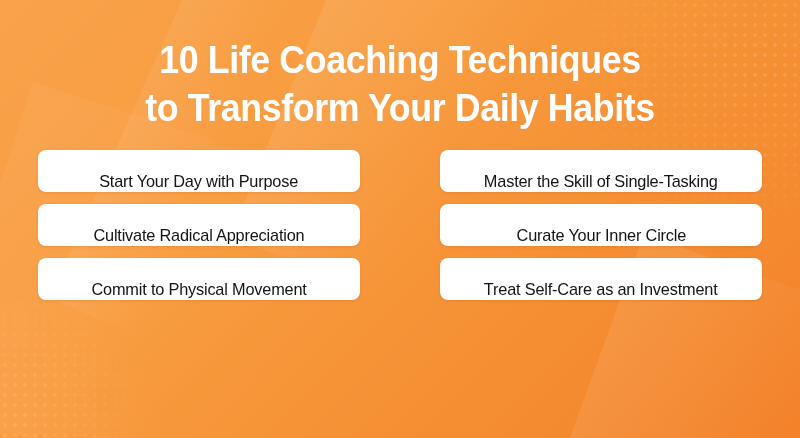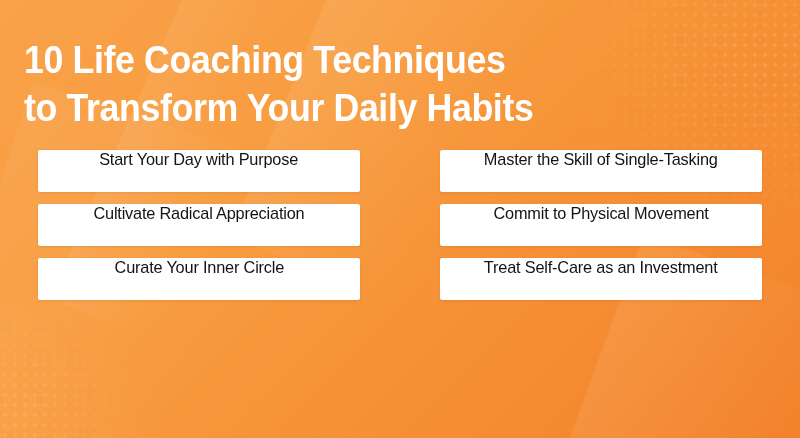--- a/index.html
+++ b/index.html
@@ -73,21 +73,21 @@
     background: linear-gradient(115deg, rgba(255,255,255,0.05), rgba(255,255,255,0) 65%);
     transform: rotate(18deg);
   }
 
   
   .title-wrap {
     position: absolute;
     top: 36px;
     left: 0;
     width: 800px;
-    text-align: left;
+    text-align: center;
     z-index: 3;
   }
   .title-line {
     color: #FFFFFF;
     font-family: "Liberation Sans", sans-serif;
     font-weight: 700;
     font-size: 38px;
     line-height: 48px;
     letter-spacing: -0.4px;
     white-space: nowrap;
@@ -103,23 +103,23 @@
     width: 724px;
     display: grid;
     grid-template-columns: 322px 322px;
     column-gap: 80px;
     row-gap: 12px;
     z-index: 3;
   }
   .card {
     height: 42px;
     background: #FFFFFF;
-    border-radius: 2px;
+    border-radius: 8px;
     display: flex;
-    align-items: flex-start;
+    align-items: flex-end;
     justify-content: center;
     box-shadow: 0 1px 3px rgba(120, 55, 0, 0.13);
     padding: 0 8px;
     box-sizing: border-box;
   }
   .card-label {
     color: #141414;
     font-family: "Liberation Sans", sans-serif;
     font-weight: 400;
     font-size: 17px;
@@ -152,23 +152,23 @@
     <div class="card">
       <span class="card-label">Start Your Day with Purpose</span>
     </div>
     <div class="card">
       <span class="card-label">Master the Skill of Single-Tasking</span>
     </div>
     <div class="card">
       <span class="card-label">Cultivate Radical Appreciation</span>
     </div>
     <div class="card">
-      <span class="card-label">Commit to Physical Movement</span>
+      <span class="card-label">Curate Your Inner Circle</span>
     </div>
     <div class="card">
-      <span class="card-label">Curate Your Inner Circle</span>
+      <span class="card-label">Commit to Physical Movement</span>
     </div>
     <div class="card">
       <span class="card-label">Treat Self-Care as an Investment</span>
     </div>
   </div>
 
 </div>
 
 </body></html>

